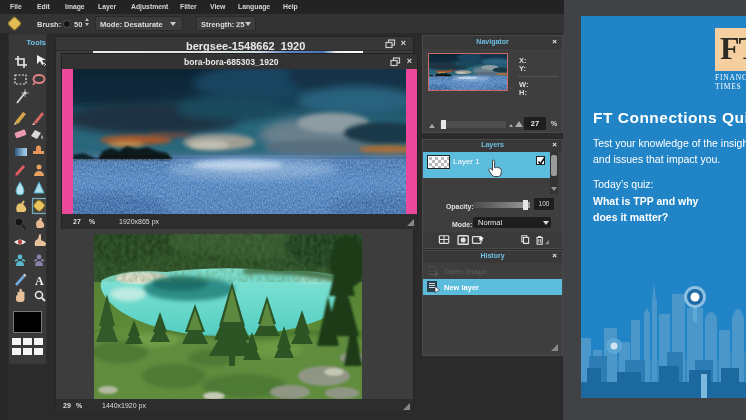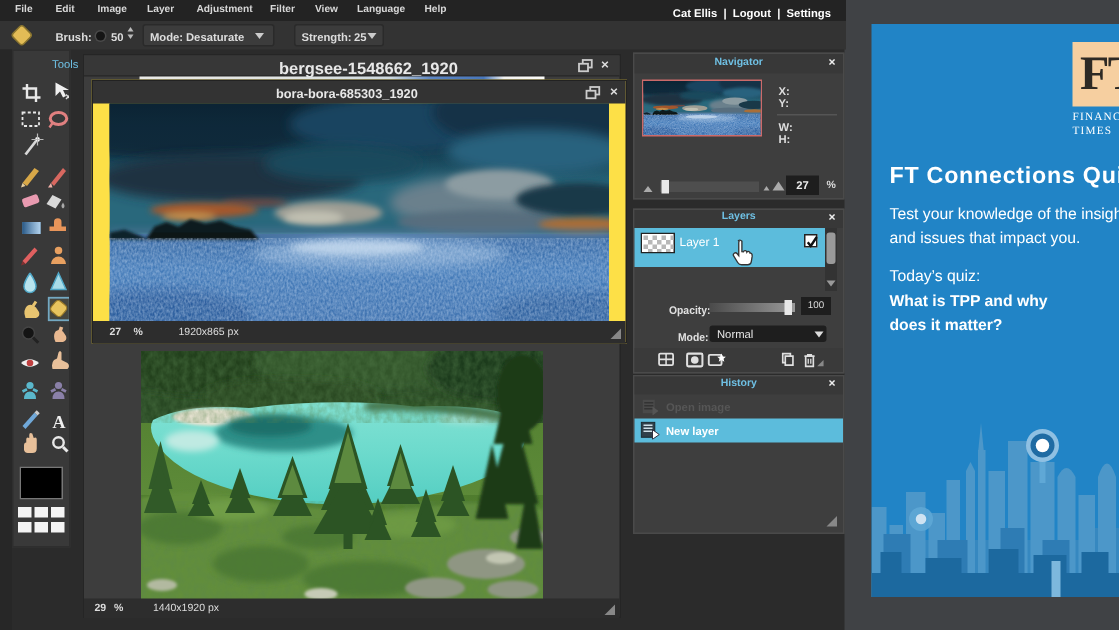--- a/index.html
+++ b/index.html
@@ -167,21 +167,20 @@
   <span class="abs" style="left:10px;top:3px">File</span>
   <span class="abs" style="left:37px;top:3px">Edit</span>
   <span class="abs" style="left:65px;top:3px">Image</span>
   <span class="abs" style="left:98px;top:3px">Layer</span>
   <span class="abs" style="left:131px;top:3px">Adjustment</span>
   <span class="abs" style="left:180px;top:3px">Filter</span>
   <span class="abs" style="left:210px;top:3px">View</span>
   <span class="abs" style="left:238px;top:3px">Language</span>
   <span class="abs" style="left:283px;top:3px">Help</span>
 </div>
-<div class="abs" style="left:380px;top:4px;width:174px;text-align:right;color:#fff;font-size:7.5px;font-weight:bold;z-index:3">Cat Ellis&nbsp;&nbsp;|&nbsp;&nbsp;Logout&nbsp;&nbsp;|&nbsp;&nbsp;Settings</div>
 
 <div class="abs" style="left:0;top:14px;width:564px;height:19px;background:#333333">
   <div class="abs" style="left:9px;top:4px;width:11px;height:11px;background:#e3bc56;border:1px solid #8a7530;transform:rotate(45deg);border-radius:2.5px"></div>
   <span class="abs" style="left:37px;top:6px;font-size:7.5px;font-weight:bold;color:#ddd">Brush:</span>
   <div class="abs" style="left:64px;top:7px;width:6px;height:6px;border-radius:50%;background:#151515;box-shadow:0 0 0 1px #4a4a4a"></div>
   <span class="abs" style="left:74px;top:6px;font-size:7.5px;font-weight:bold;color:#ddd">50</span>
   <span class="abs" style="left:85px;top:4px;width:0;height:0;border-left:2.5px solid transparent;border-right:2.5px solid transparent;border-bottom:3px solid #bbb"></span>
   <span class="abs" style="left:85px;top:9px;width:0;height:0;border-left:2.5px solid transparent;border-right:2.5px solid transparent;border-top:3px solid #bbb"></span>
   <div class="abs" style="left:95px;top:2px;width:88px;height:15px;background:#3c3c3c;border:1px solid #2a2a2a;border-radius:2px"></div>
   <span class="abs" style="left:100px;top:6px;font-size:7.5px;font-weight:bold;color:#ddd">Mode:</span>
@@ -189,21 +188,21 @@
   <span class="abs" style="left:170px;top:7.5px;width:0;height:0;border-left:3px solid transparent;border-right:3px solid transparent;border-top:4px solid #ccc"></span>
   <div class="abs" style="left:196px;top:2px;width:60px;height:15px;background:#3c3c3c;border:1px solid #2a2a2a;border-radius:2px"></div>
   <span class="abs" style="left:201px;top:6px;font-size:7.5px;font-weight:bold;color:#ddd">Strength:</span>
   <span class="abs" style="left:236px;top:6px;font-size:7.5px;font-weight:bold;color:#ddd">25</span>
   <span class="abs" style="left:245px;top:7.5px;width:0;height:0;border-left:3px solid transparent;border-right:3px solid transparent;border-top:4px solid #ccc"></span>
 </div>
 
 <div class="abs" style="left:0;top:33px;width:8px;height:387px;background:#272727"></div>
 
 <div class="abs" style="left:8px;top:33px;width:39px;height:332px;background:#393939;border:1px solid #2e2e2e">
-  <div class="abs" style="left:16px;top:4px;width:37px;text-align:center;color:#6fc0e4;font-size:7.5px;font-weight:normal">Tools</div>
+  <div class="abs" style="left:0;top:4px;width:37px;text-align:right;color:#6fc0e4;font-size:7.5px;font-weight:bold">Tools</div>
   <svg class="abs" style="left:0;top:0" width="37" height="280" viewBox="0 0 37 280">
 <g transform="translate(2,-34)">
 
 <g stroke="#e8e8e8" stroke-width="1.6" fill="none">
  <path d="M7 56 L7 65 L16 65"></path>
             <path d="M4 59 L13 59 L13 68"></path>
 </g>
 
 <g>
             <path d="M26 55 l0 9 l3 -3 l2 4 l2 -1 l-2 -4 l4 0 z" fill="#f0f0f0"></path>
@@ -316,21 +315,21 @@
       </svg>
 
   <div class="abs" style="left:0;top:362px;width:357px;height:13px;background:#2d2d2d;color:#ddd;font-size:7px">
     <span class="abs" style="left:7px;top:3px;font-weight:bold">29</span>
     <span class="abs" style="left:20px;top:3px;font-weight:bold">%</span>
     <span class="abs" style="left:46px;top:3px">1440x1920 px</span>
     <span class="abs" style="right:3px;top:4px;width:0;height:0;border-left:7px solid transparent;border-bottom:7px solid #888"></span>
   </div>
 </div>
 
-<div class="abs" style="left:61px;top:53px;width:357px;height:176px;background:#fde047;border:1px solid #222">
+<div class="abs" style="left:61px;top:53px;width:357px;height:176px;background:#ec4899;border:1px solid #222">
   <div class="abs" style="left:0;top:0;width:100%;height:15px;background:#333">
     <div class="abs" style="left:122px;top:3px;font-size:8.5px;font-weight:bold;color:#e8e8e8">bora-bora-685303_1920</div>
     <svg class="abs" style="right:16px;top:3px" width="11" height="10" viewBox="0 0 11 10">
           <rect x="3.5" y="1" width="6" height="5" fill="none" stroke="#ccc" stroke-width="1.2"></rect>
           <rect x="1" y="3.5" width="6" height="5" fill="#333" stroke="#ccc" stroke-width="1.2"></rect>
         </svg>
     <div class="abs" style="right:5px;top:2px;color:#ddd;font-size:9px;font-weight:bold">×</div>
   </div>
   <svg class="abs" style="left:11px;top:15px" width="333" height="145" viewBox="0 0 333 145">
         <use href="#oceanart"></use>

